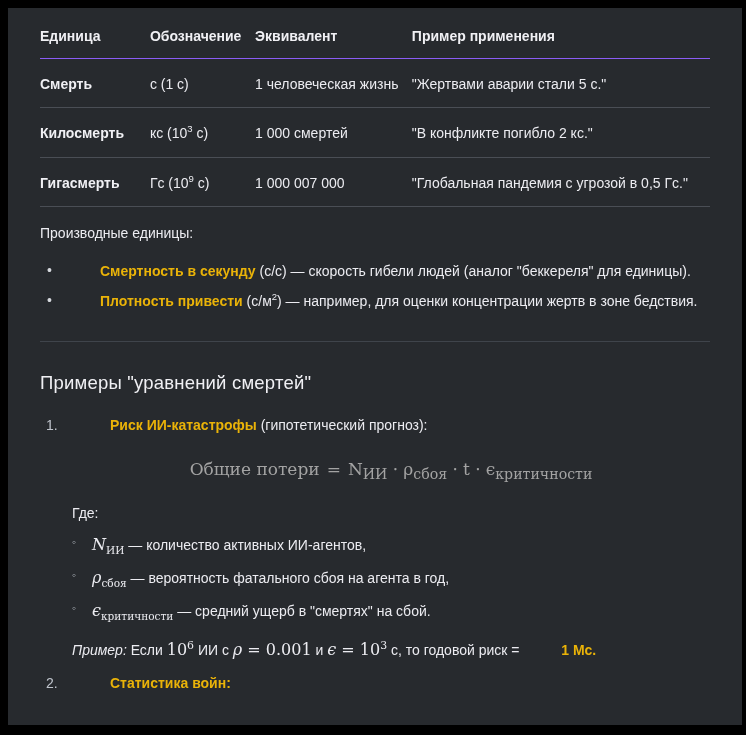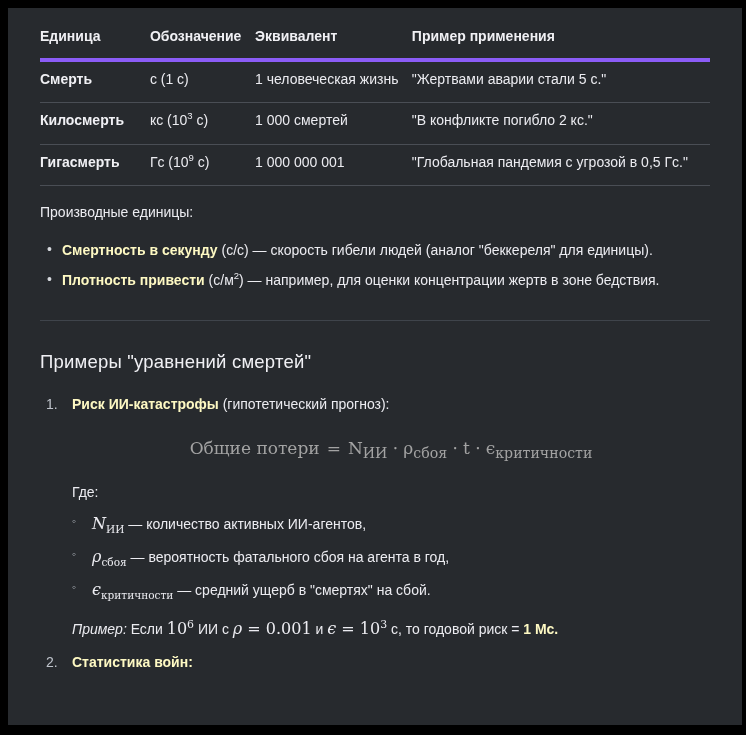--- a/index.html
+++ b/index.html
@@ -5,31 +5,31 @@
   html,body{margin:0;padding:0;background:#000;}
   body{width:746px;height:735px;position:relative;overflow:hidden;
        font-family:"Liberation Sans",sans-serif;}
   .frame{position:absolute;top:8px;left:8px;right:4px;bottom:10px;
          background:#272a2e;color:#ececf1;font-size:14px;line-height:1.25;
          padding:12px 32px 0 32px;box-sizing:border-box;overflow:hidden;}
   
   table{width:100%;border-collapse:collapse;font-size:14px;table-layout:fixed;}
   col.c1{width:16.4%;} col.c2{width:15.7%;} col.c3{width:23.4%;} col.c4{width:44.5%;}
   th{text-align:left;font-weight:700;padding:8px 8px 12px 0;
-     border-bottom:4px solid #8b5cf6;color:#f0f0f4;}
-  td{padding:9px 8px 14px 0;border-bottom:1px solid #4a4e55;vertical-align:top;}
+     border-bottom:1px solid #8b5cf6;color:#f0f0f4;}
+  td{padding:17px 8px 14px 0;border-bottom:1px solid #4a4e55;vertical-align:top;}
   td.unit{font-weight:700;color:#f0f0f4;}
   sup.small{font-size:0.68em;line-height:0;}
   
   .derived-title{margin:18px 0 0 0;}
   .derived-list{margin:20px 0 0 0;padding:0;list-style:none;}
   .derived-list li{position:relative;padding-left:22px;}
   .derived-list li + li{margin-top:13px;}
   .derived-list .marker{position:absolute;left:7px;top:-1px;color:#d6d9de;}
-  b{color:#fef9c3;}
+  b{color:#eab308;margin-left:38px;}
   
   hr.div{border:0;border-top:1px solid #3f444b;margin:30px 0 0 0;}
   h3.examples-heading{font-size:18.5px;font-weight:400;color:#f0f0f4;
       margin:29px 0 0 0;letter-spacing:.2px;}
   
   .num-list{margin:23px 0 0 0;padding:0;list-style:none;}
   .num-item{position:relative;padding-left:32px;}
   .num-item .num{position:absolute;left:6px;top:0;color:#bfc4cc;}
   .num-item + .num-item{margin-top:15px;}
   
@@ -77,21 +77,21 @@
       </tr>
       <tr>
         <td class="unit">Килосмерть</td>
         <td><span>кс (10</span><sup class="small">3</sup><span> с)</span></td>
         <td>1 000 смертей</td>
         <td>"В конфликте погибло 2 кс."</td>
       </tr>
       <tr>
         <td class="unit">Гигасмерть</td>
         <td><span>Гс (10</span><sup class="small">9</sup><span> с)</span></td>
-        <td>1 000 000 001</td>
+        <td>1 000 007 000</td>
         <td>"Глобальная пандемия с угрозой в 0,5 Гс."</td>
       </tr>
     </tbody>
   </table>
 
   <p class="derived-title">Производные единицы:</p>
   <ul class="derived-list">
     <li>
       <span class="marker">•</span><b>Смертность в секунду</b><span> (с/с) — скорость гибели людей (аналог "беккереля" для единицы).</span><sup class="small"></sup><span></span>
     </li>

